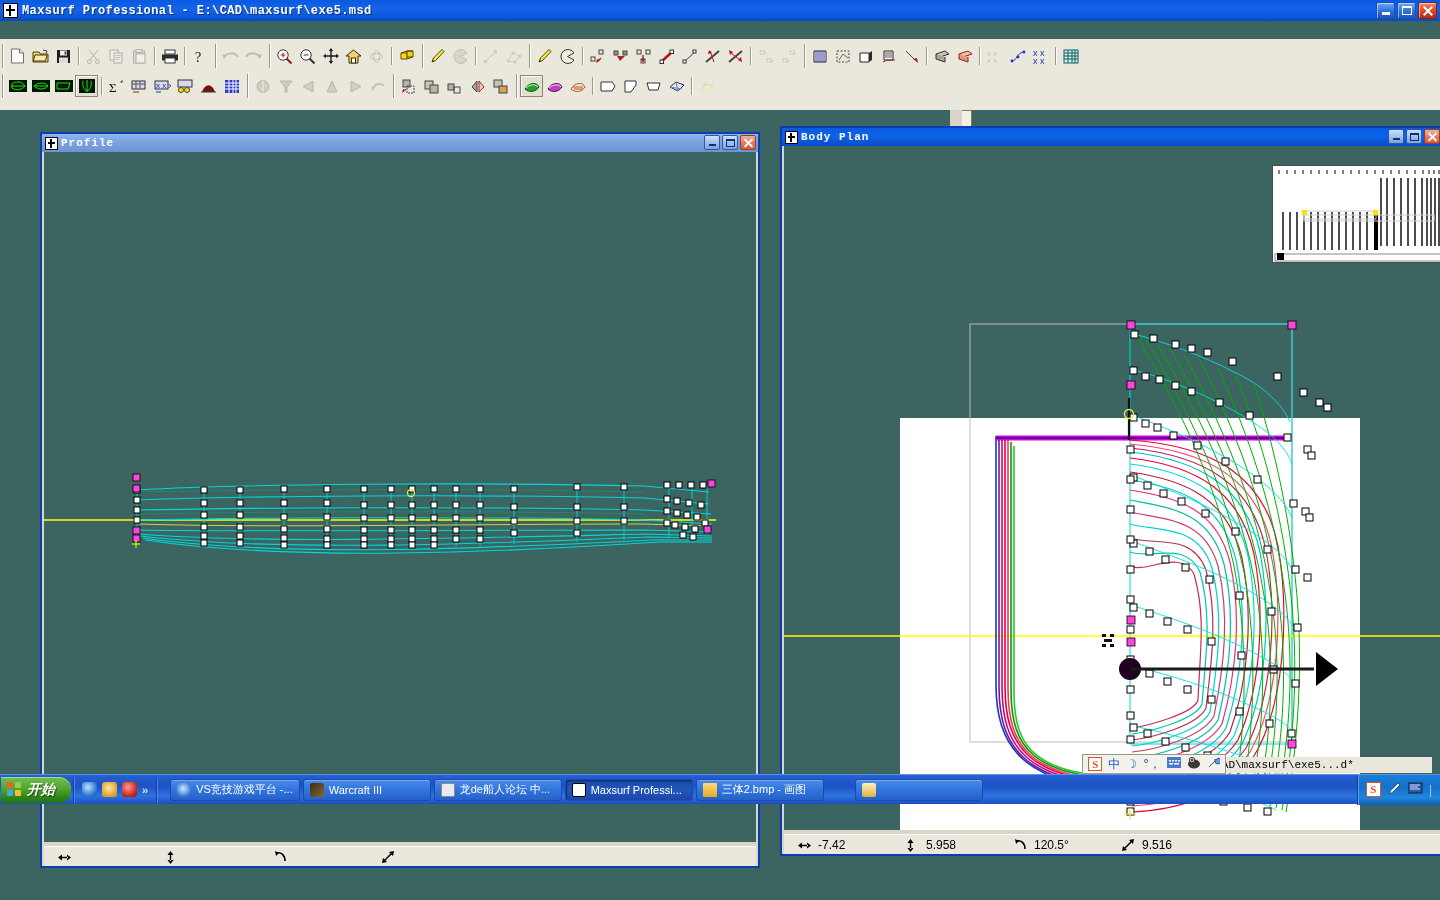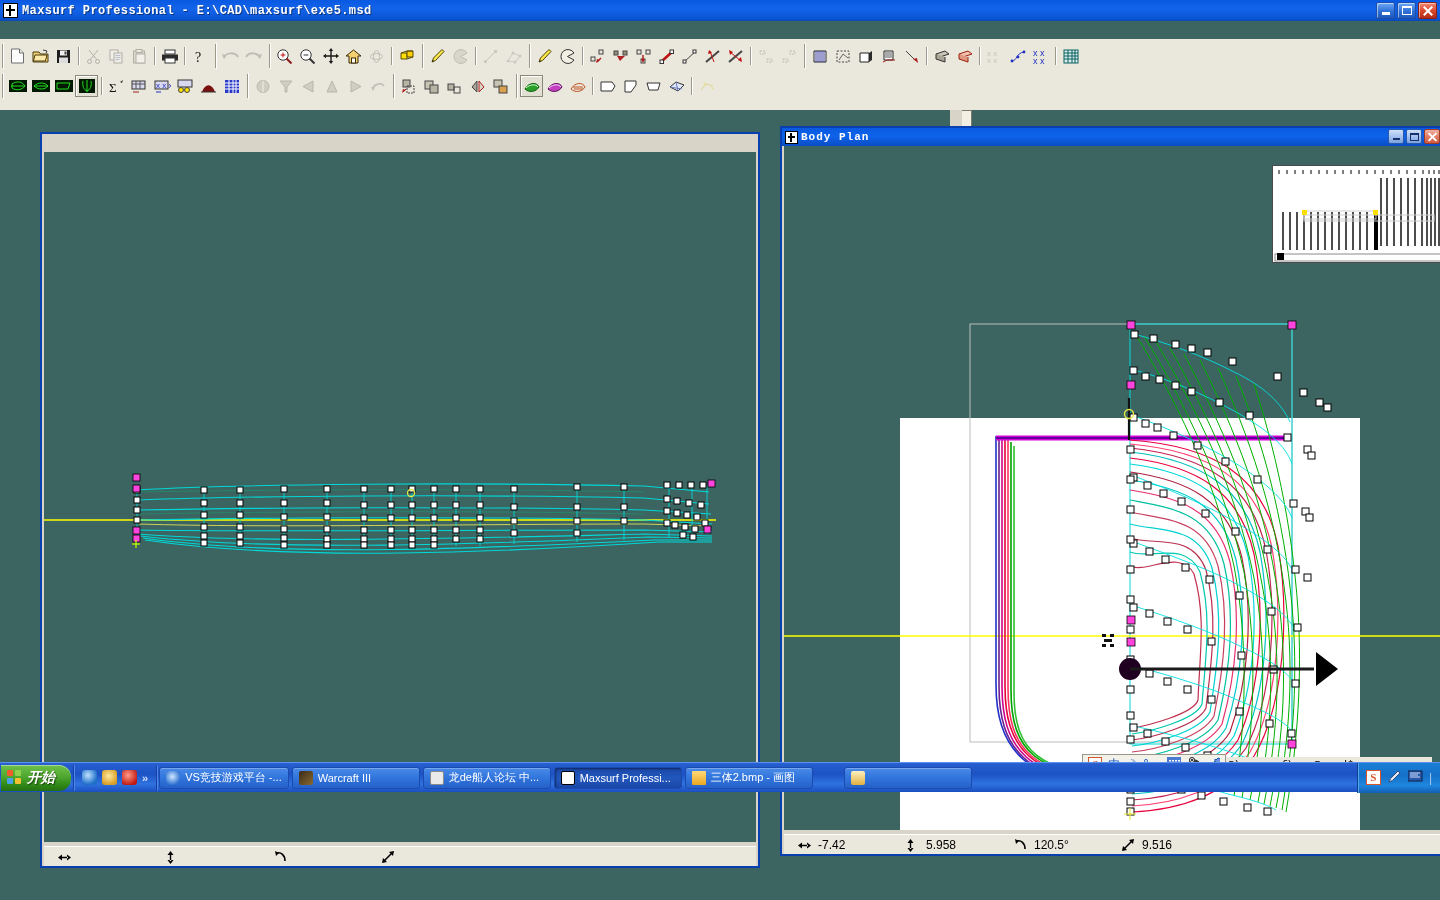--- a/index.html
+++ b/index.html
@@ -110,42 +110,42 @@
     position:absolute; left:2px; right:2px; bottom:0; height:20px;
     background:#eae8dc; border-top:1px solid #fff;
     display:flex; align-items:center; font-family:"Liberation Sans",sans-serif; font-size:12px; color:#000;
   }
   .sfield { display:flex; align-items:center; gap:6px; padding-left:14px; min-width:108px; }
   .sfield .sv { font-size:12px; }
   .sico { width:14px; height:12px; position:relative; color:#000; }
 
   
   .taskbar {
-    position:absolute; left:0; bottom:12px; width:1440px; height:30px;
+    position:absolute; left:0; bottom:0; width:1440px; height:30px;
     background:linear-gradient(to bottom,#2a63d4 0%,#245cce 8%,#1d52c4 38%,#2f72e0 72%,#1b4fc0 100%);
     border-top:1px solid #5b91ee; display:flex; align-items:center;
   }
   .startbtn {
     height:26px; margin:1px 0 1px 1px; padding:0 16px 0 6px;
     border-radius:0 12px 12px 0;
     background:linear-gradient(to bottom,#6ec14c 0%,#4fa72f 45%,#2f8a18 75%,#256f12 100%);
     display:flex; align-items:center; gap:5px;
     box-shadow:inset 0 1px 0 rgba(255,255,255,0.4);
   }
   .startbtn .flag { width:15px; height:15px; position:relative; }
   .startbtn .flag span { position:absolute; width:6px; height:6px; }
   .startbtn .lbl {
     color:#fff; font-family:"DejaVu Sans", sans-serif; font-size:14px; font-weight:bold;
     font-style:italic; text-shadow:1px 1px 1px rgba(0,0,0,0.5);
   }
   .qlaunch { display:flex; align-items:center; gap:5px; padding:0 8px; height:26px;
     border-left:1px solid #1840a0; box-shadow:inset 1px 0 0 #4f86ea; margin-left:2px; }
   .qico { width:15px; height:15px; border-radius:3px; position:relative; }
   .qchev { color:#cfe0ff; font-size:11px; font-weight:bold; }
-  .tasks { display:flex; align-items:center; gap:3px; padding-left:2px; flex:1 1 auto; overflow:hidden;
+  .tasks { display:flex; align-items:center; gap:3px; padding-left:13px; flex:1 1 auto; overflow:hidden;
     border-left:1px solid #1840a0; box-shadow:inset 1px 0 0 #4f86ea; height:26px;}
   .task {
     height:22px; min-width:128px; max-width:158px; padding:0 6px;
     display:flex; align-items:center; gap:5px;
     background:linear-gradient(to bottom,#4a8ae8,#3175dc 50%,#2560c8);
     border:1px solid #1c4bb0; border-radius:3px;
     color:#fff; font-size:11px; white-space:nowrap; overflow:hidden;
     box-shadow:inset 0 1px 0 rgba(255,255,255,0.25);
   }
   .task.pressed { background:linear-gradient(to bottom,#1b47a8,#2257bd 50%,#1b47a8); box-shadow:inset 1px 1px 2px rgba(0,0,0,0.45); }
@@ -712,20 +712,36 @@
       </div>
     </div>
   </div>
 
   <div class="mdi">
 
     <div class="frag" style="left:950px; top:0px; width:22px; height:18px; background:#f2f0e2;"></div>
     <div class="frag" style="left:950px; top:0px; width:12px; height:18px; background:#d8d5c8; border:none;"></div>
 
     <div class="child inactive" style="left:40px; top:22px; width:720px; height:736px;">
+      <div class="cbar">
+        <div class="cicon"></div>
+        <div class="ctext">Profile</div>
+        <div class="cbtns">
+          <div class="cbtn">
+              <span class="mn"></span>
+            </div>
+          <div class="cbtn">
+              <span class="mx"></span>
+            </div>
+          <div class="cbtn close">
+              <span class="x1"></span>
+              <span class="x2"></span>
+            </div>
+        </div>
+      </div>
 
       <div class="canvas" style="top:18px; bottom:24px;">
         <svg width="716" height="694" viewBox="0 0 716 694">
           <rect x="0" y="0" width="716" height="694" fill="#3c6460"></rect>
 
           <line x1="0" y1="368" x2="672" y2="368" stroke="#ffff00" stroke-width="1.4"></line>
 
           <g stroke="#00d8d8" fill="none" stroke-width="1.1">
             <path d="M93 338 C200 332 420 330 600 334 L665 340"></path>
             <path d="M93 348 C200 344 420 342 600 346 L665 352"></path>

